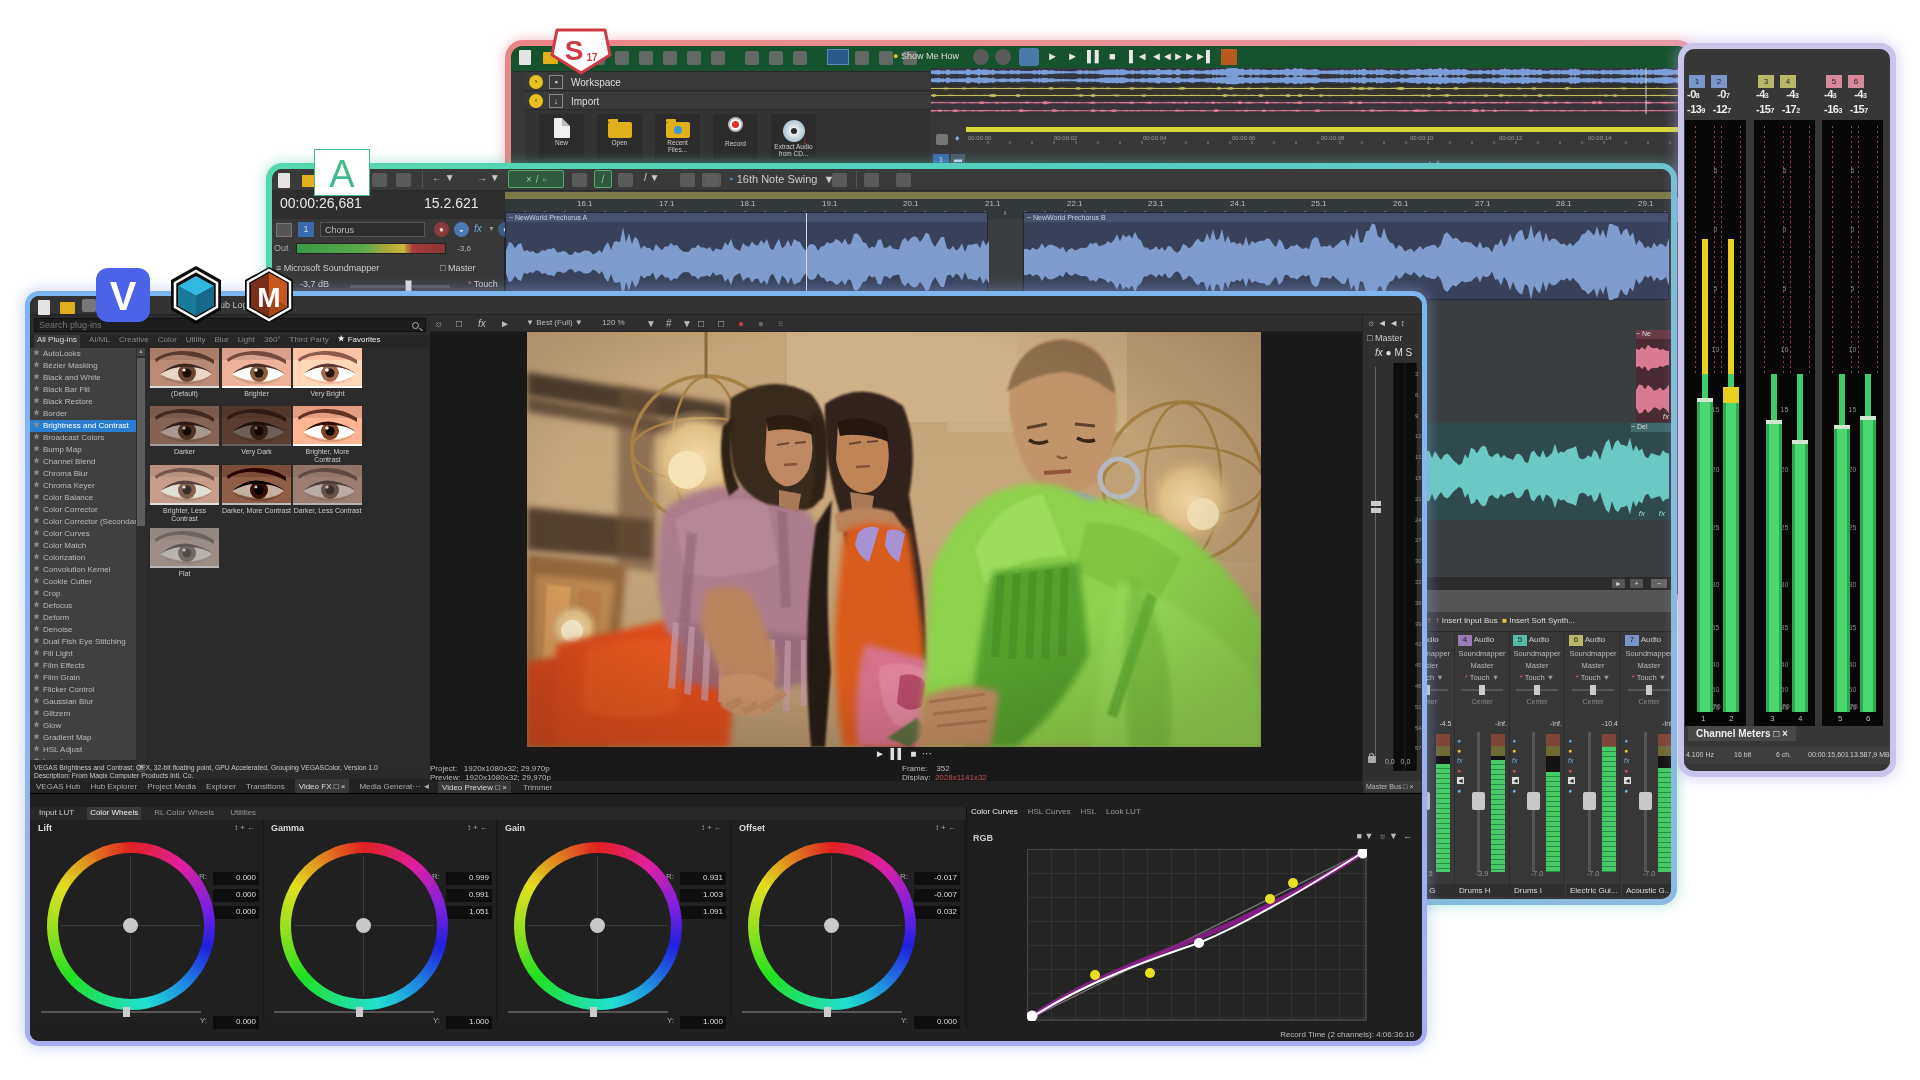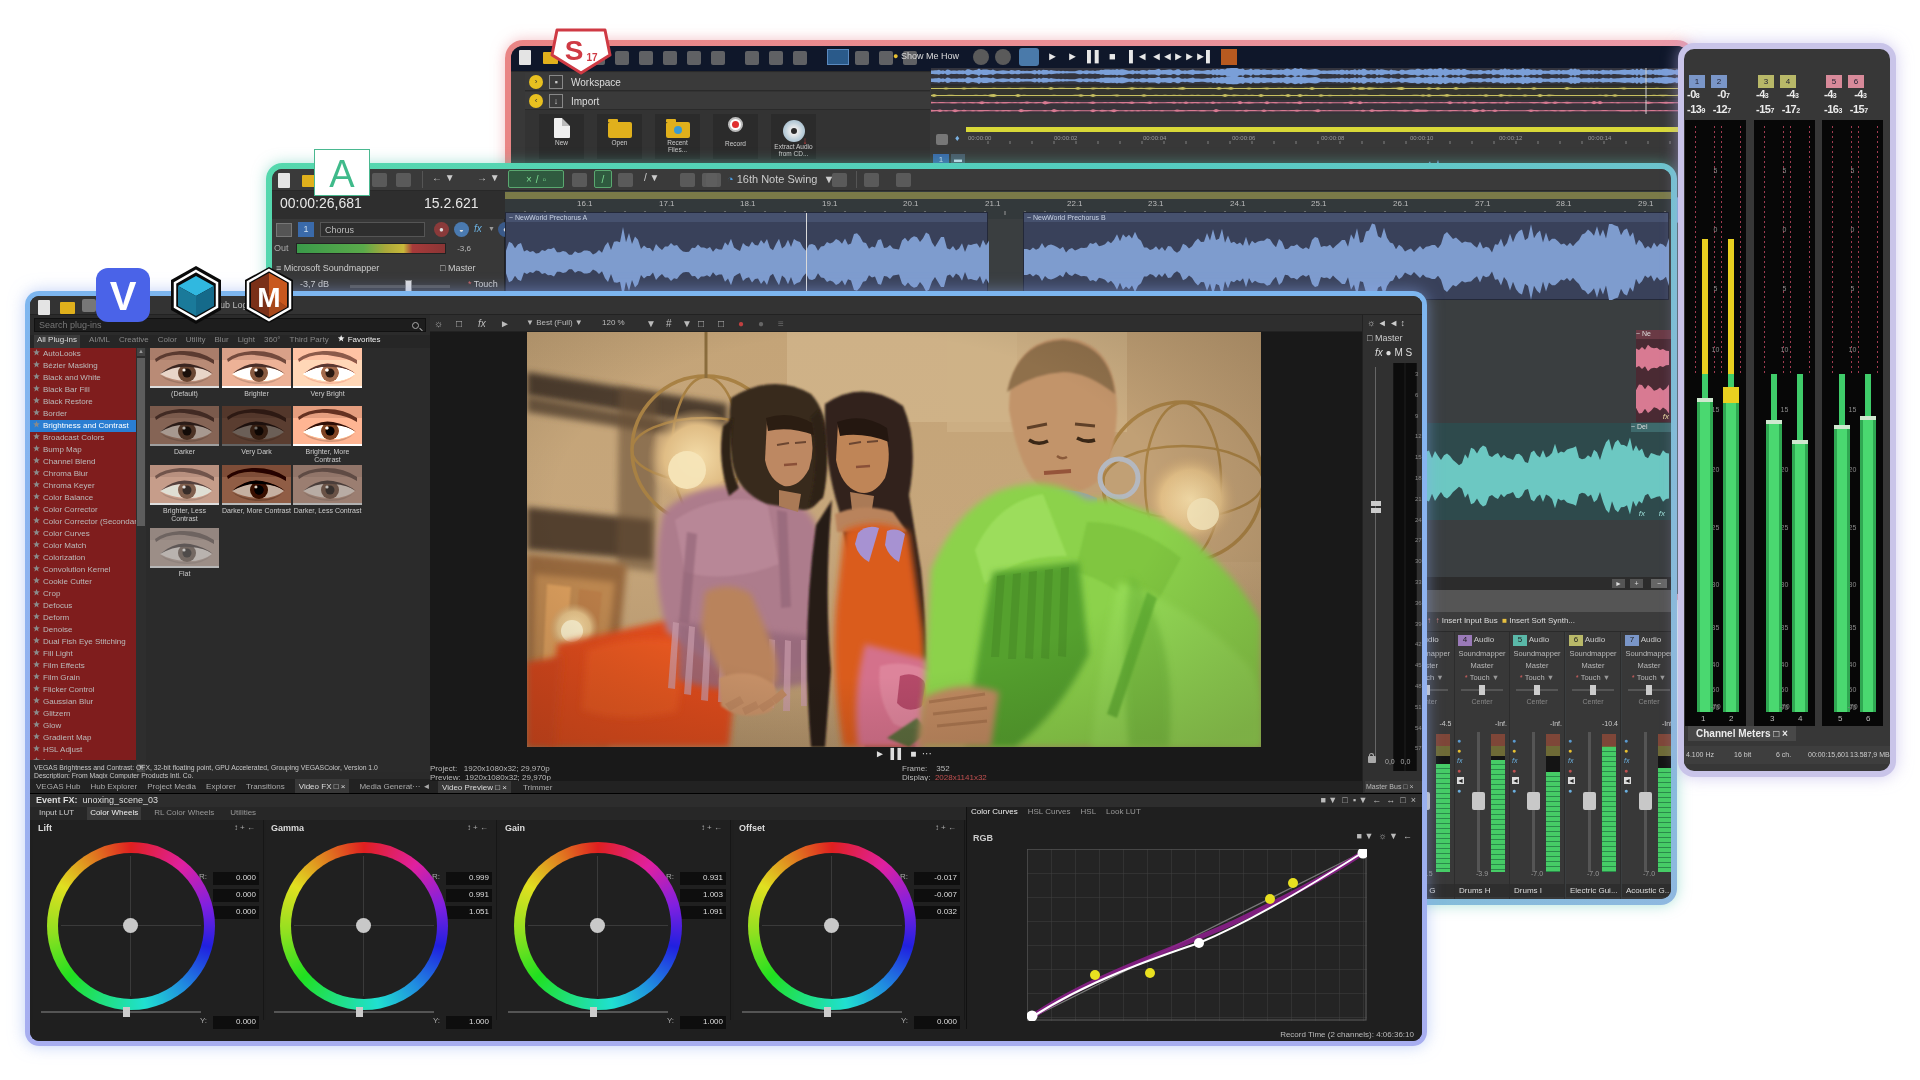--- a/index.html
+++ b/index.html
@@ -1,18 +1,18 @@
 <!DOCTYPE html>
 <html><head><meta charset="utf-8"><style>
 *{margin:0;padding:0;box-sizing:border-box}
 body{width:1920px;height:1080px;background:#fff;font-family:"Liberation Sans",sans-serif;overflow:hidden;position:relative}
 
 #sf{position:absolute;left:505px;top:40px;width:1190px;height:560px;background:linear-gradient(90deg,#e98585,#eb9aa8);border-radius:18px;padding:6px;box-shadow:0 0 14px rgba(233,140,150,.55)}
 #sfc{position:relative;width:100%;height:100%;background:#383838;border-radius:12px;overflow:hidden}
-.sftb{position:absolute;left:0;top:0;width:100%;height:26px;background:#0f172a;border-bottom:1px solid #2a2a2a}
+.sftb{position:absolute;left:0;top:0;width:100%;height:26px;background:#14532d;border-bottom:1px solid #2a2a2a}
 .sficon{position:absolute;top:5px;width:14px;height:14px;background:#6e6e6e;border-radius:2px;opacity:.85}
 .ficon{position:absolute;top:4px;width:12px;height:15px;background:#e4e4e4;border-radius:1px}
 .foldicon{position:absolute;top:6px;width:15px;height:12px;background:#e0b01c;border-radius:1px}
 .tr{position:absolute;top:4px;color:#e8e8e8;font-size:11px}
 .sfpanel{position:absolute;left:14px;top:27px;width:405px;height:533px;background:#333}
 .sfrow{position:absolute;left:0;width:100%;height:18px;background:#3a3a3a;border-bottom:1px solid #2a2a2a}
 .chev{position:absolute;left:4px;top:2px;width:14px;height:14px;background:#e8c020;border-radius:50%;color:#333;font-size:8px;text-align:center;line-height:14px}
 .sqi{position:absolute;left:24px;top:2px;width:14px;height:14px;border:1px solid #888;color:#ccc;font-size:9px;text-align:center;line-height:13px}
 .sfl{position:absolute;left:46px;top:4px;color:#ddd;font-size:10px}
 .tile{position:absolute;top:41px;width:45px;height:45px;background:#2b2b2b;text-align:center}
@@ -78,21 +78,21 @@
 .mstatus span{position:absolute;top:5px}
 
 #vegas{position:absolute;left:25px;top:291px;width:1402px;height:755px;background:linear-gradient(180deg,#7db6ef,#a8aef0);border-radius:14px;padding:5px;box-shadow:0 0 16px rgba(140,170,240,.55)}
 #vegc{position:relative;width:100%;height:100%;background:#2a2a2a;border-radius:9px;overflow:hidden}
 .vtb{position:absolute;left:0;top:0;width:100%;height:19px;background:#333;border-bottom:1px solid #222}
 .vicon{position:absolute;top:3px;width:14px;height:13px;background:#777;border-radius:2px}
 .plpanel{position:absolute;left:0;top:19px;width:400px;height:440px;background:#2b2b2b}
 .search{position:relative;margin:3px 4px;height:14px;background:#1d1d1d;color:#777;font-size:9px;padding:1px 4px;border:1px solid #111}
 .ptabs{position:relative;height:13px;color:#888;font-size:8px;display:flex;gap:9px;padding-left:4px;background:#262626}
 .ptabs .on{color:#ddd;background:#3a3a3a;padding:0 3px}
-.plist{position:absolute;left:0;top:33px;width:106px;height:412px;background:#7f1d1d;overflow:hidden}
+.plist{position:absolute;left:0;top:33px;width:106px;height:412px;background:#404040;overflow:hidden}
 .pitem{height:12px;color:#bbb;font-size:8px;white-space:nowrap;padding-left:3px;line-height:12px}
 .pitem.sel{background:#2a7ed2;color:#fff}
 .pscroll{position:absolute;left:106px;top:33px;width:10px;height:424px;background:#2e2e2e}
 .pthumb{position:absolute;left:1px;top:10px;width:8px;height:168px;background:#5d5d5d}
 .tharea{position:absolute;left:116px;top:33px;width:284px;height:424px;background:#2b2b2b}
 .thumb{position:absolute;width:69px}
 .thumb svg{display:block;border-bottom:2px solid #ddd}
 .thlabel{margin-top:2px;color:#ccc;font-size:7px;text-align:center;line-height:8px}
 .pdesc{position:absolute;left:4px;top:468px;width:392px;color:#c8c8c8;font-size:6.8px;line-height:8px;white-space:nowrap;overflow:hidden}
 .btabs{position:absolute;left:0;top:483px;width:400px;height:14px;background:#222;color:#aaa;font-size:8px;display:flex;gap:10px;padding:3px 0 0 6px;overflow:hidden;white-space:nowrap}
@@ -1057,21 +1057,20 @@
         <div class="msc" style="top:368px">48</div>
         <div class="msc" style="top:389px">51</div>
         <div class="msc" style="top:410px">54</div>
         <div class="msc" style="top:430px">57</div>
     <div style="position:absolute;left:5px;bottom:32px;width:8px;height:7px;background:#aaa;border-radius:1px"></div>
         <div style="position:absolute;left:6px;bottom:38px;width:5px;height:4px;border:1px solid #aaa;border-bottom:none;border-radius:3px 3px 0 0"></div>
     <div style="position:absolute;left:22px;bottom:30px;color:#aaa;font-size:7px">0,0&nbsp;&nbsp;&nbsp;0,0</div>
     <div class="mbtab">Master Bus □ ×</div>
   </div>
   <div class="efx">
-    <div class="efxtitle"><b>Event FX:</b>&nbsp; unoxing_scene_03<span style="position:absolute;right:6px;color:#bbb">■ ▼&nbsp;&nbsp;□&nbsp;&nbsp;▪ ▼&nbsp;&nbsp;←&nbsp;&nbsp;↔&nbsp;&nbsp;□&nbsp;&nbsp;×</span></div>
     <div class="efxtabs">
           <span class="on">Input LUT</span>
           <span class="on2">Color Wheels</span>
           <span>RL Color Wheels</span>
           <span>Utilities</span>
         </div>
     <div class="wheels">
   <div class="wpanel" style="left:3px">
     <div class="wname">Lift</div>
     <div class="wicons">↕ + ←</div>

